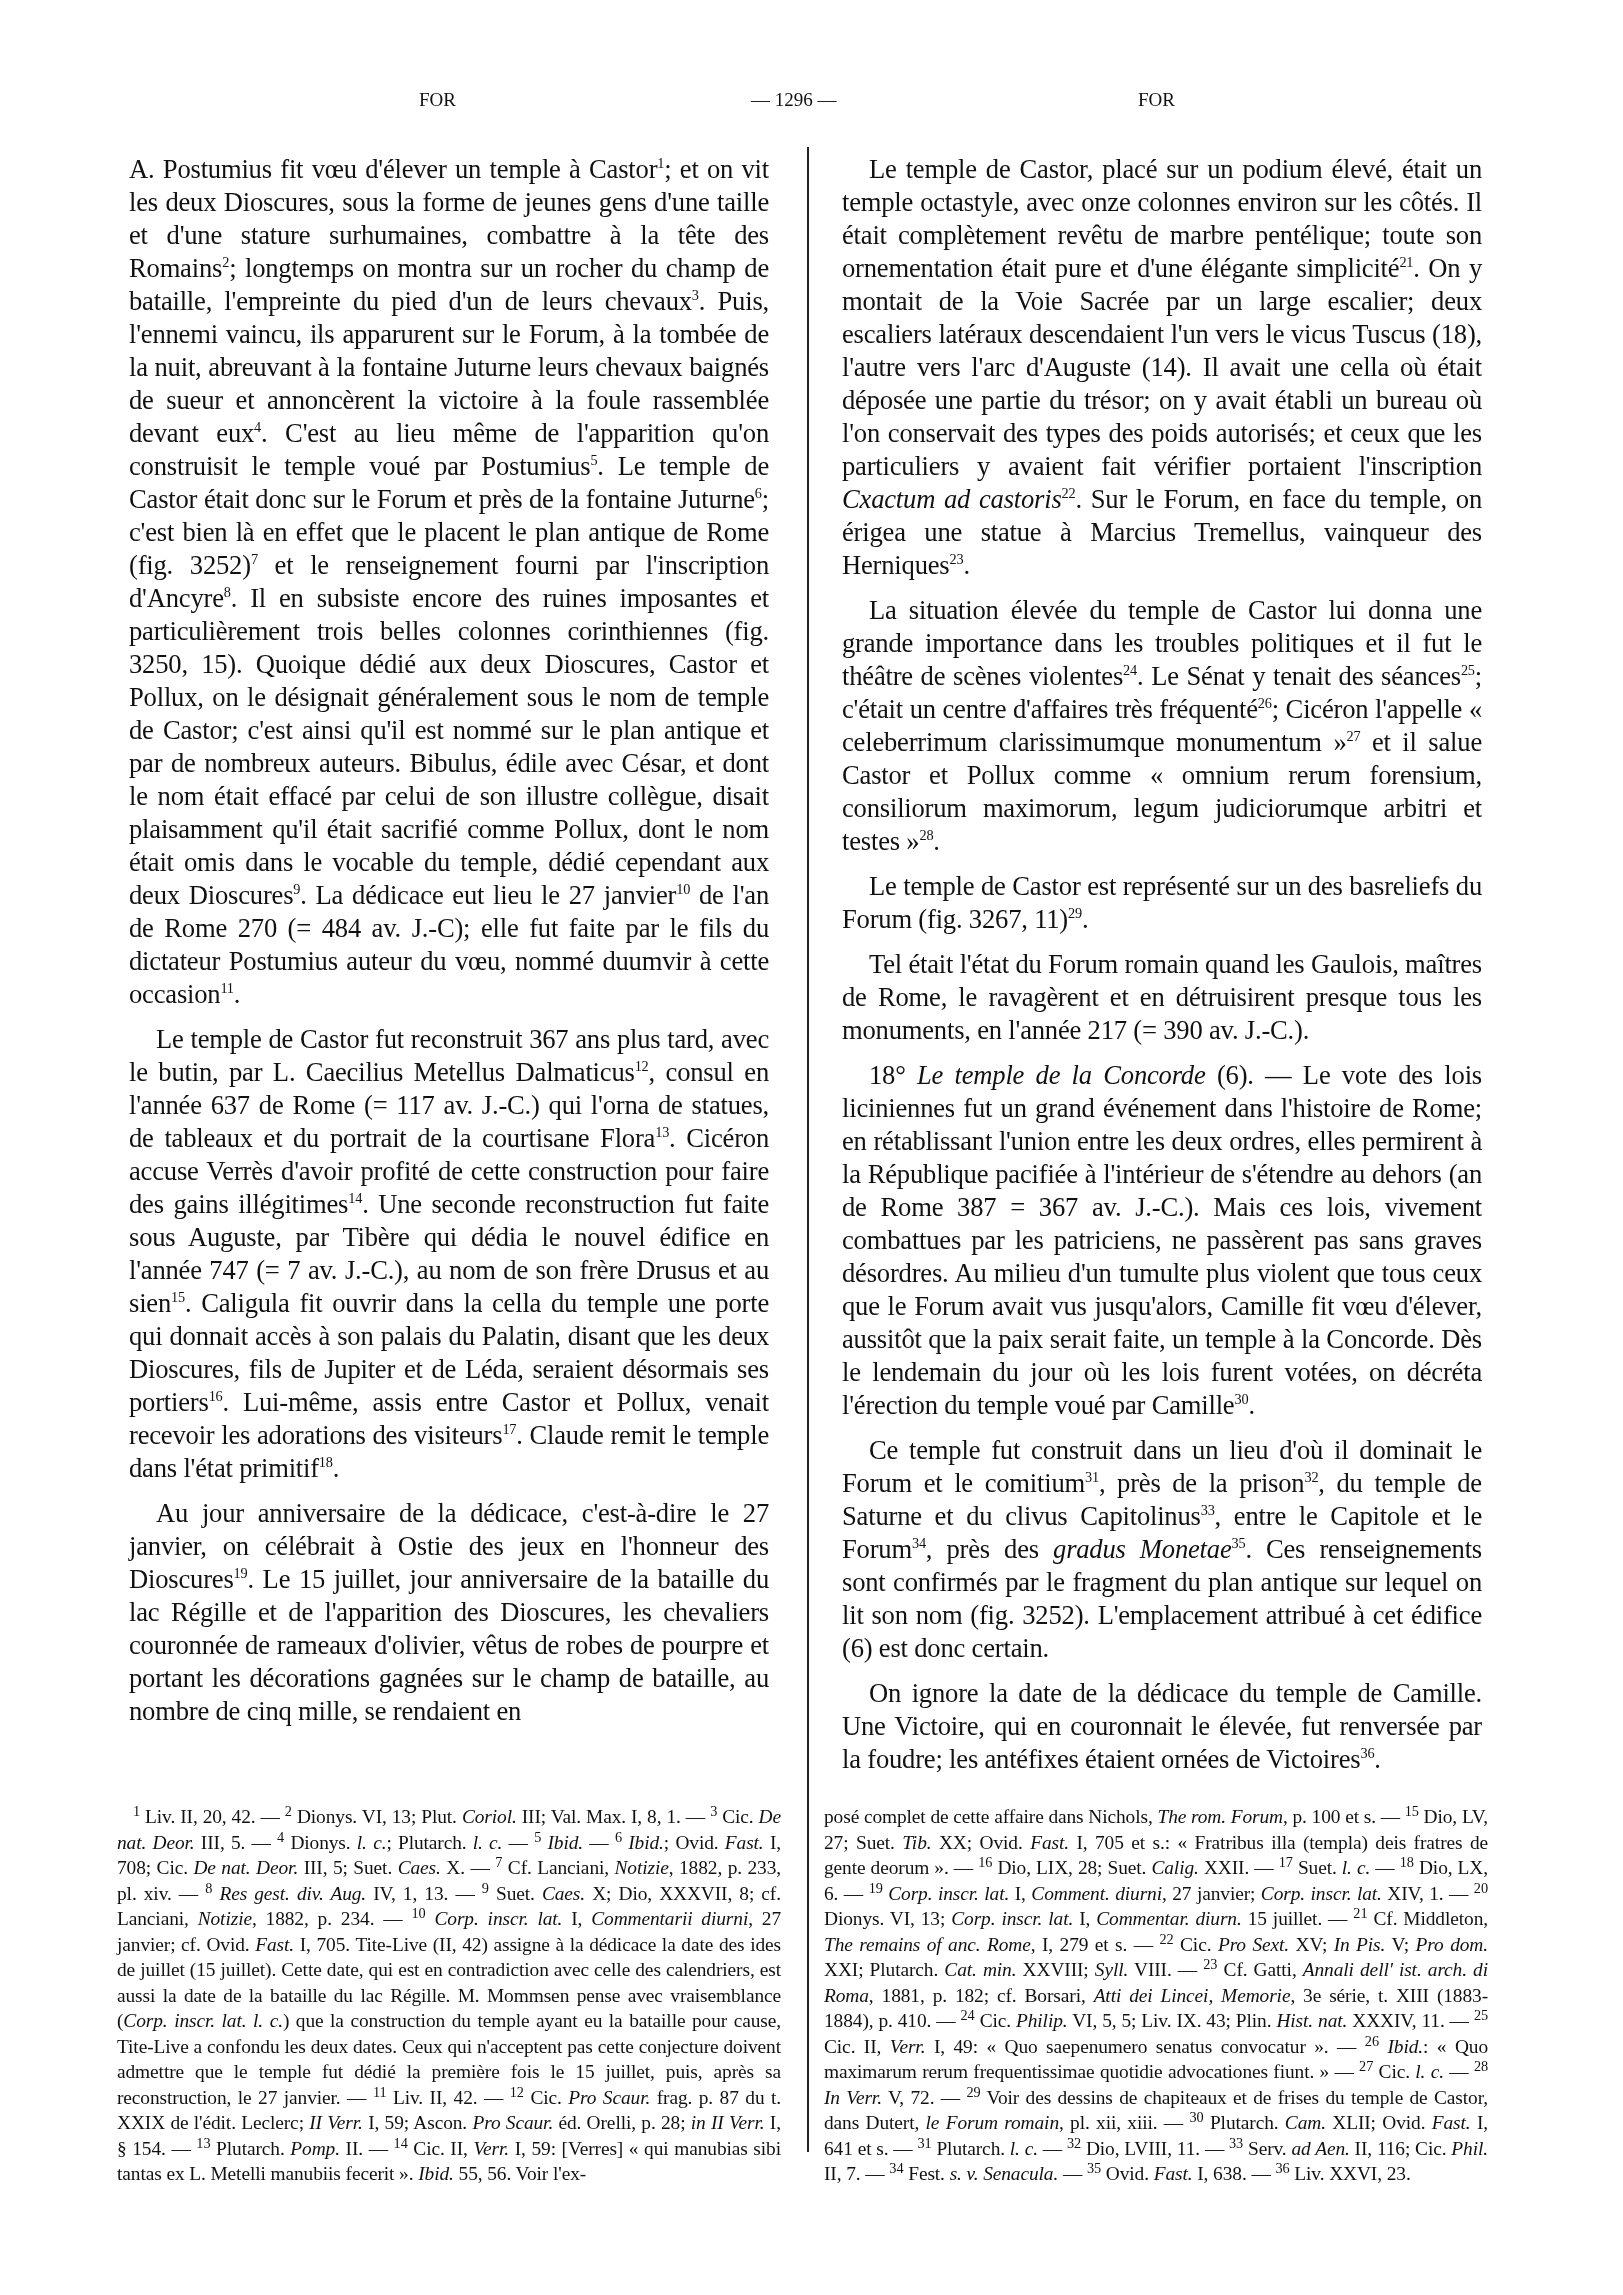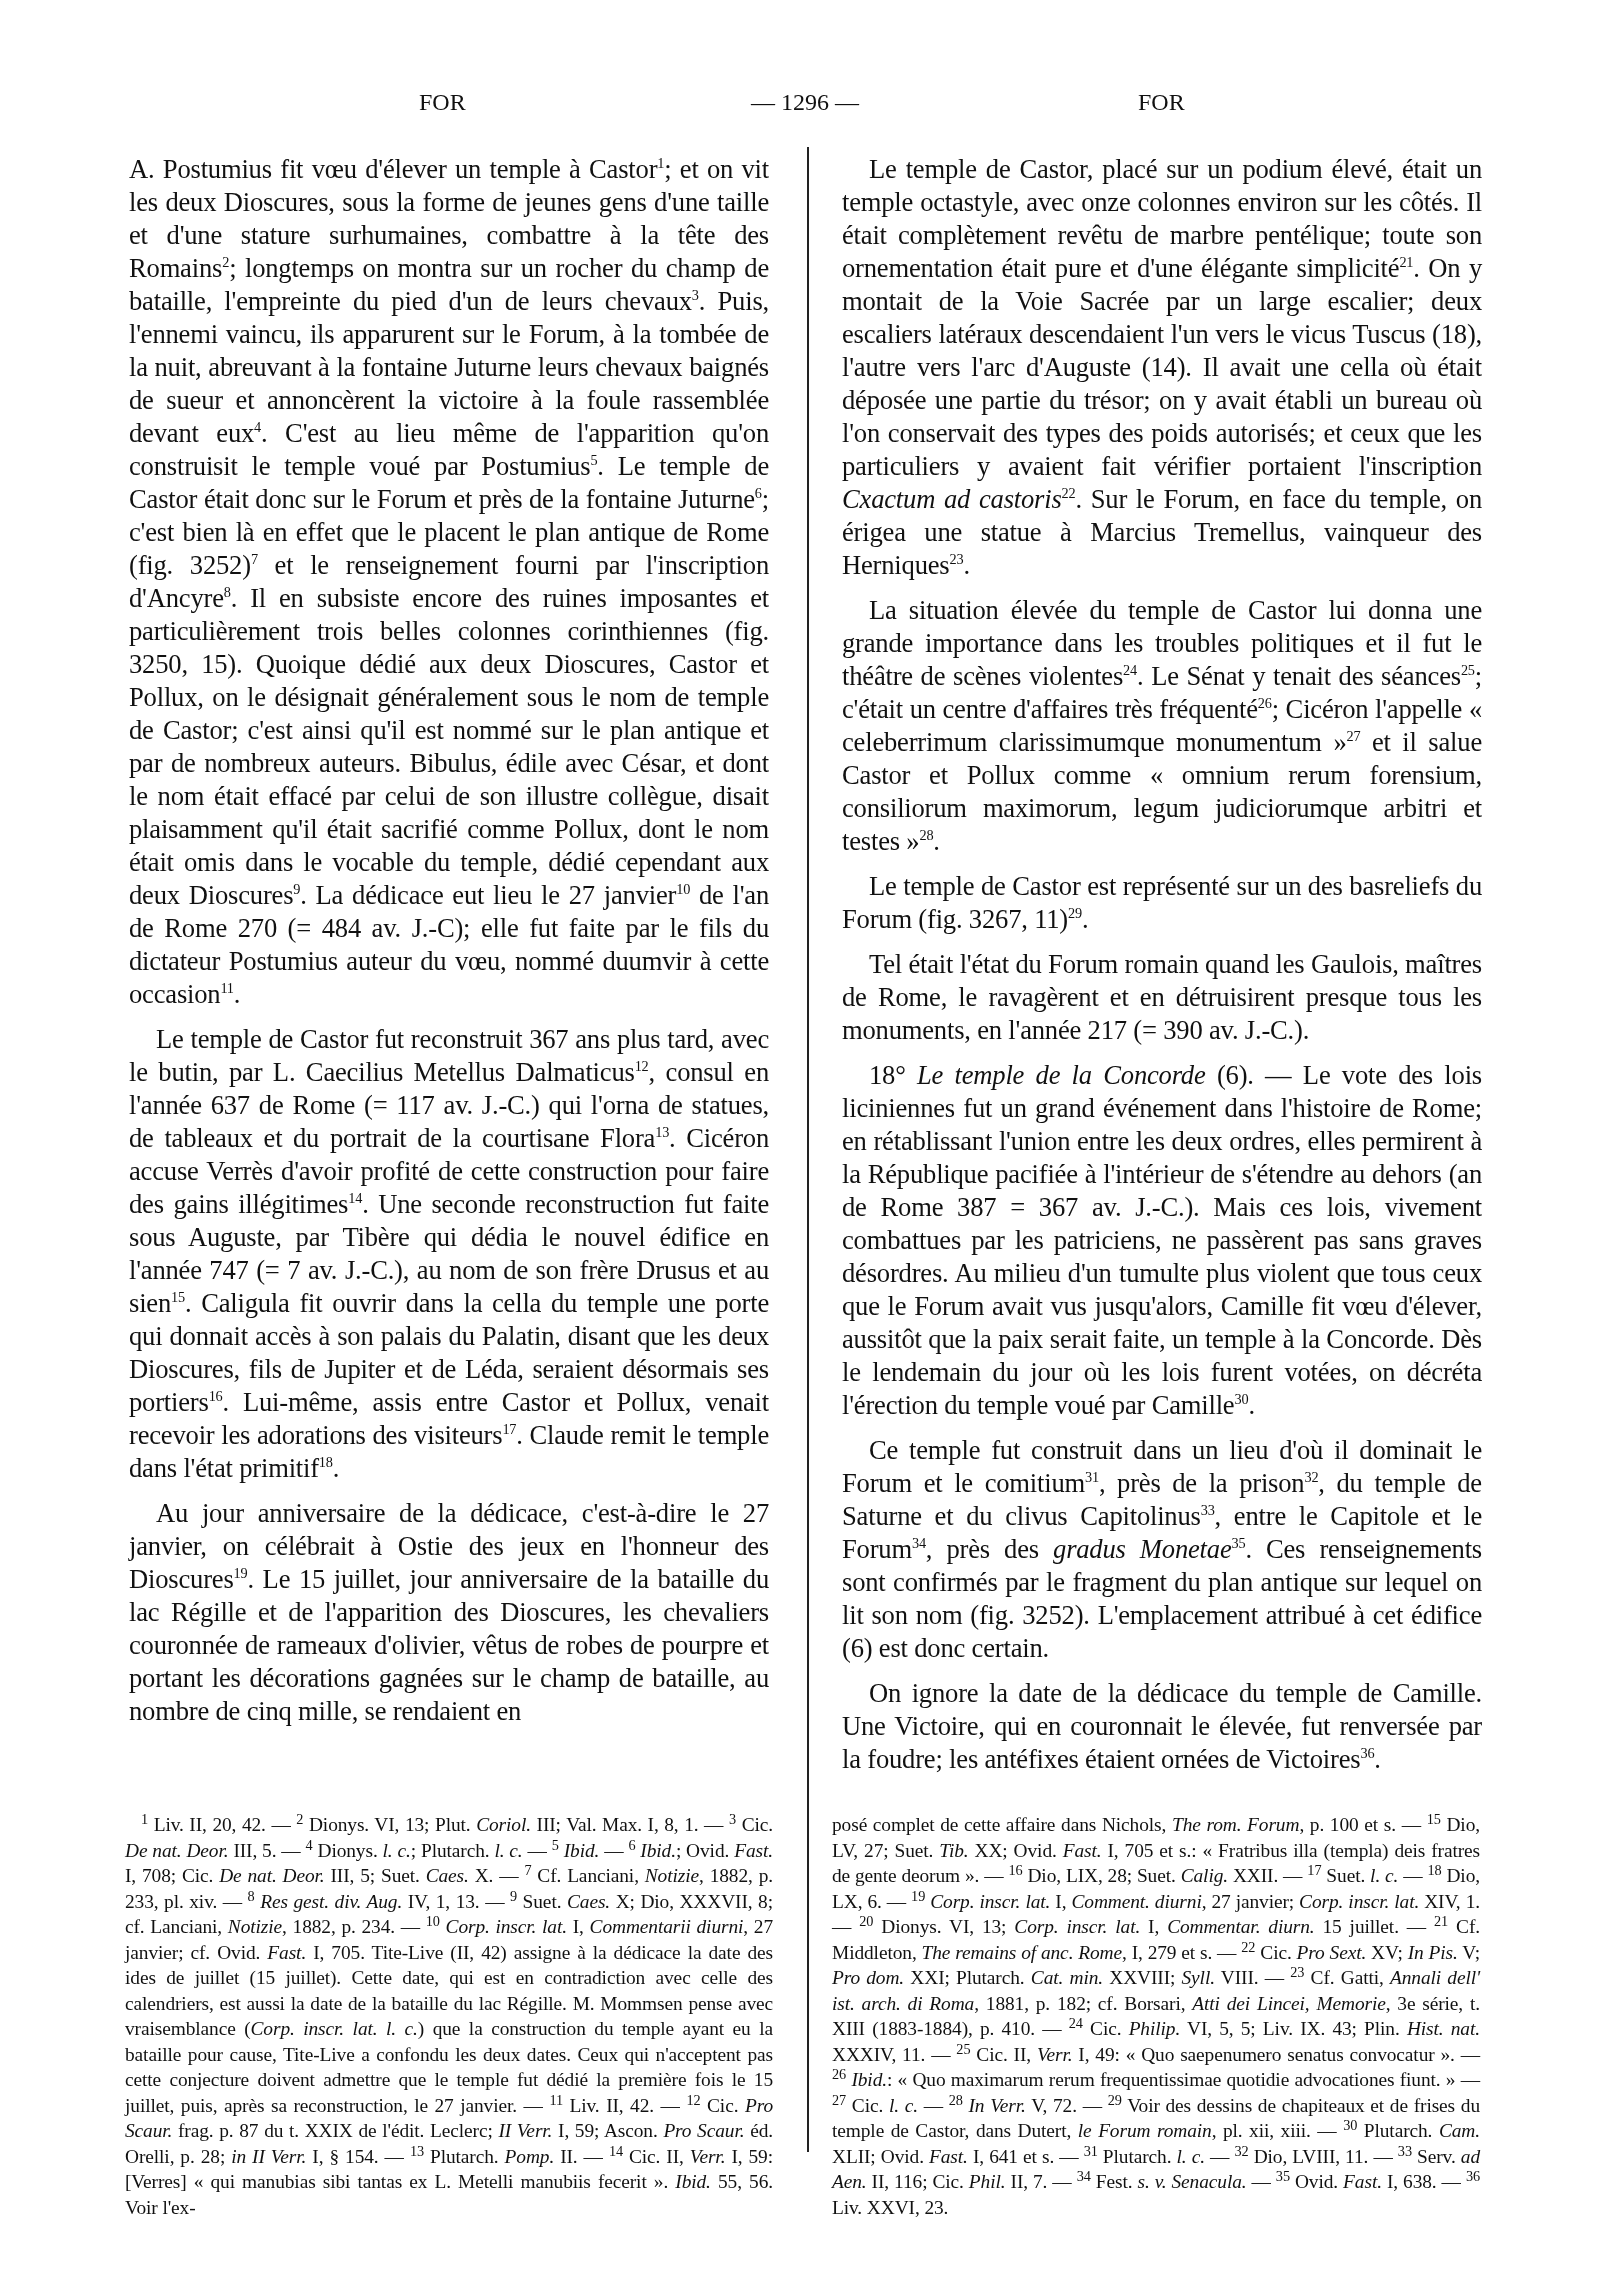--- a/index.html
+++ b/index.html
@@ -1,37 +1,37 @@
 <!DOCTYPE html>
 <html style="font-size:12.7px"><head>
 <meta charset="utf-8">
 <style>
   html, body { margin:0; padding:0; background:#ffffff; }
   body { width:1623px; height:2295px; position:relative; overflow:hidden;
          font-family:"Liberation Serif","DejaVu Serif",serif; color:#111; }
   .header { position:absolute; top:89px; left:0; width:1327px; height:40px;
-            font-size:24px; }
+            font-size:19px; }
   .header span { position:absolute; top:0; }
   .hl { left:419px; }
   .hc { left:729px;margin-left:22px; }
   .hr { left:1138px; }
   .col { position:absolute; top:141px; width:664px; font-size:26.6px;
          line-height:33px; text-align:justify; letter-spacing:-0.2px; }
   .col.left { left:117px; }
   .col.right { left:830px; }
   .col p { margin:12px; text-indent:0; }
   .col p.ind { text-indent:27px; }
   .divider { position:absolute; left:807px; top:147px; width:1.6px; height:2005px; background:#222; }
   sup { font-size:14.3px; line-height:0; vertical-align:super; }
   i { font-style:italic; }
   .notes { position:absolute; top:1804px; width:664px; font-size:19.4px;
            line-height:25.5px; text-align:justify; letter-spacing:-0.1px; }
   .notes.left { left:117px; }
   .notes.right { left:824px; }
-  .notes p { margin:8px; }
+  .notes p { margin:0; }
   .notes p.ind { text-indent:16px; }
 </style>
 </head>
 <body>
 
 <div class="header">
   <span class="hl">FOR</span>
   <span class="hc">— 1296 —</span>
   <span class="hr">FOR</span>
 </div>

